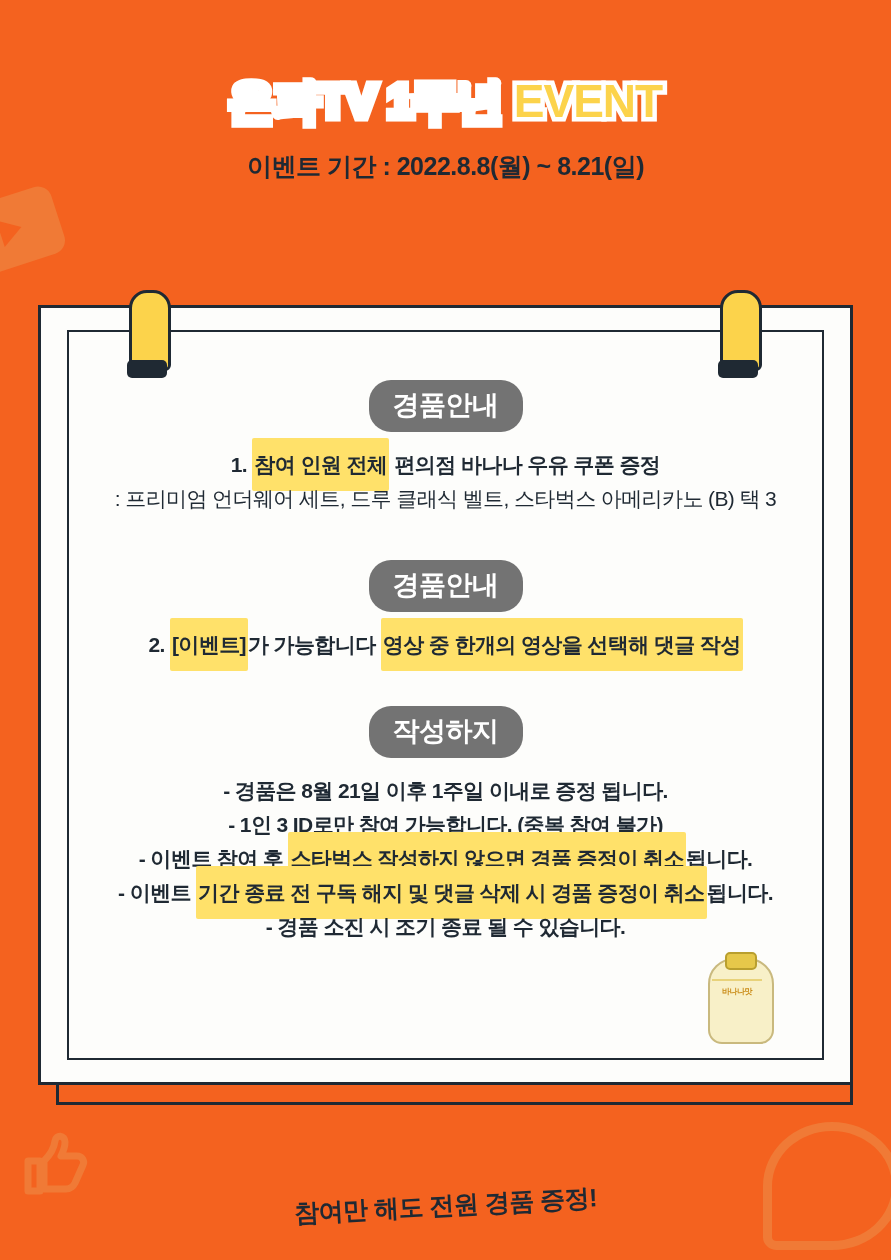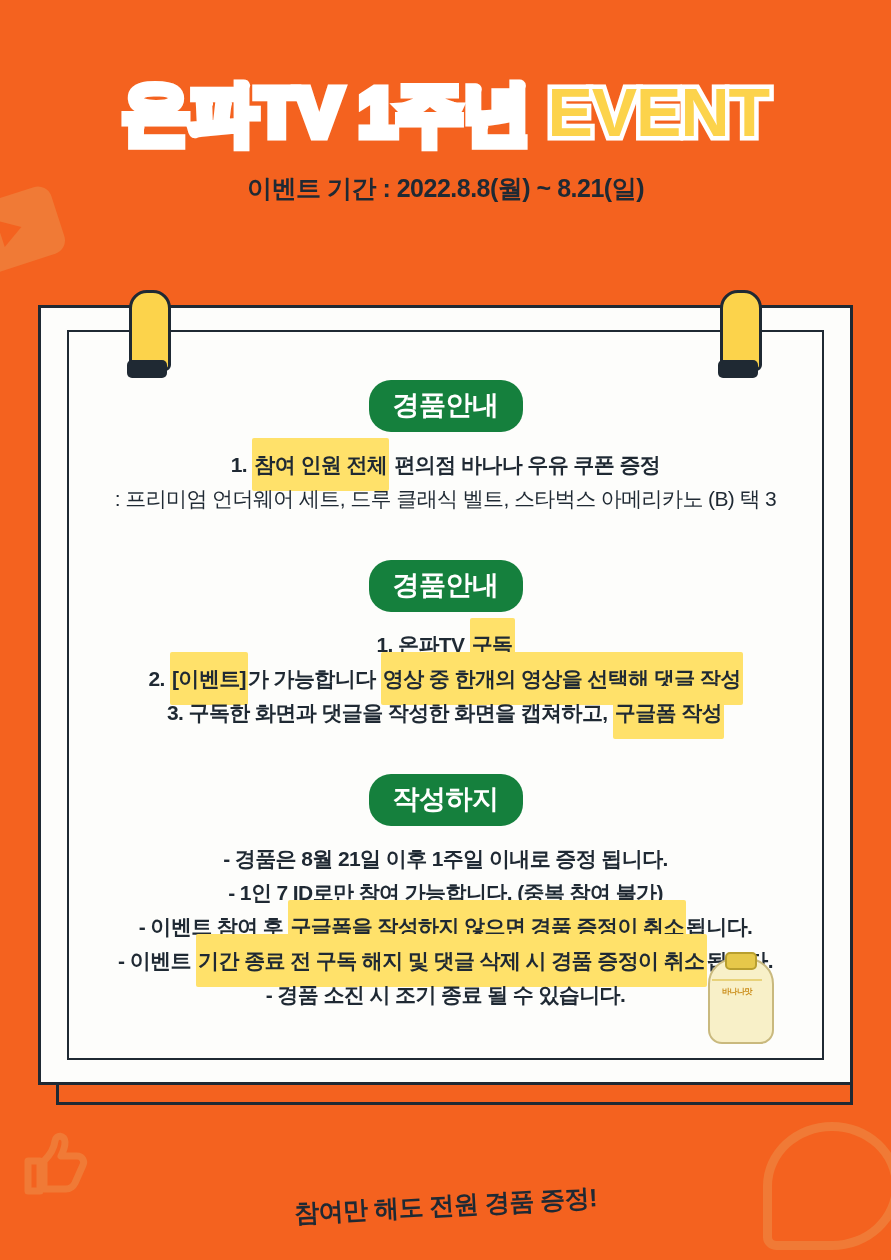--- a/index.html
+++ b/index.html
@@ -53,21 +53,21 @@
     border-radius: 50% 50% 50% 10%;
   }
 
   
   .header {
     position: relative;
     text-align: center;
     padding-top: 78px;
   }
   .title {
-    font-size: 68px;
+    font-size: 46px;
     font-weight: bold;
     letter-spacing: -1px;
     line-height: 1;
     color: #ffffff;
     -webkit-text-stroke: 9px #ffffff;
     paint-order: stroke fill;
     display: inline-block;
   }
   .title .t-white {
     color: #ffffff;
@@ -145,21 +145,21 @@
   
   .content {
     position: relative;
     padding: 48px 30px 0 30px;
     text-align: center;
     color: #1f2933;
   }
   .section + .section { margin-top: 44px; }
   .sec-title {
     display: inline-block;
-    background: #15803d;
+    background: #737373;
     color: #ffffff;
     font-size: 27px;
     font-weight: bold;
     padding: 7px 24px 9px 24px;
     border-radius: 22px;
     letter-spacing: -0.5px;
   }
   .lines {
     margin-top: 16px;
   }
@@ -266,28 +266,26 @@
 <div class="board-wrap">
   <div class="board-shadow"></div>
   <div class="board">
     <div class="board-inner">
       <div class="content" id="content">
           <div class="section"><div class="sec-title">경품안내</div><div class="lines">
               <div class="line"><span>1. </span><span class="hl">참여 인원 전체</span><span> 편의점 바나나 우유 쿠폰 증정</span></div>
               <div class="line sub"><span>: 프리미엄 언더웨어 세트, 드루 클래식 벨트, 스타벅스 아메리카노 (B) 택 3</span></div>
             </div></div>
           <div class="section"><div class="sec-title">경품안내</div><div class="lines">
-              <div class="line"><span>1. 온파TV </span><span class="hl">구독</span></div>
               <div class="line"><span>2. </span><span class="hl">[이벤트]</span><span>가 가능합니다 </span><span class="hl">영상 중 한개의 영상을 선택해 댓글 작성</span></div>
-              <div class="line"><span>3. 구독한 화면과 댓글을 작성한 화면을 캡쳐하고, </span><span class="hl">구글폼 작성</span></div>
             </div></div>
           <div class="section"><div class="sec-title">작성하지</div><div class="lines">
               <div class="line"><span>- 경품은 8월 21일 이후 1주일 이내로 증정 됩니다.</span></div>
-              <div class="line"><span>- 1인 7 ID로만 참여 가능합니다. (중복 참여 불가)</span></div>
-              <div class="line"><span>- 이벤트 참여 후 </span><span class="hl">구글폼을 작성하지 않으면 경품 증정이 취소</span><span>됩니다.</span></div>
+              <div class="line"><span>- 1인 3 ID로만 참여 가능합니다. (중복 참여 불가)</span></div>
+              <div class="line"><span>- 이벤트 참여 후 </span><span class="hl">스타벅스 작성하지 않으면 경품 증정이 취소</span><span>됩니다.</span></div>
               <div class="line"><span>- 이벤트 </span><span class="hl">기간 종료 전 구독 해지 및 댓글 삭제 시 경품 증정이 취소</span><span>됩니다.</span></div>
               <div class="line"><span>- 경품 소진 시 조기 종료 될 수 있습니다.</span></div>
             </div></div>
         </div>
       <div class="milk">
         <div class="milk-body"></div>
         <div class="milk-stripe"></div>
         <div class="milk-label">바나나맛</div>
         <div class="milk-cap"></div>
       </div>

